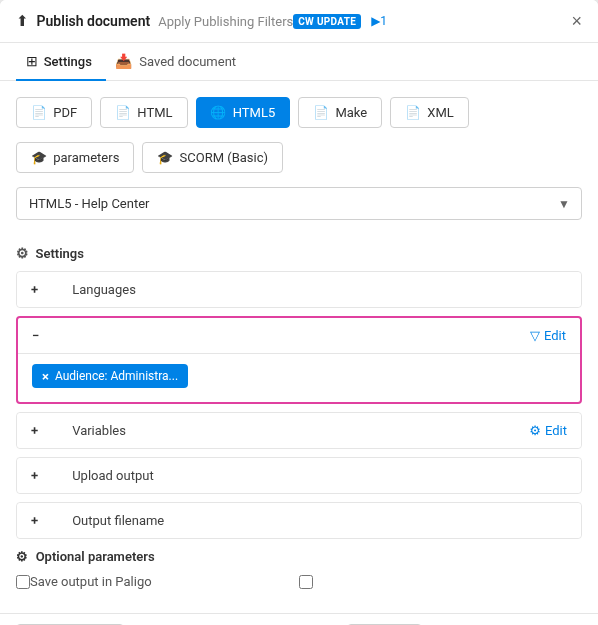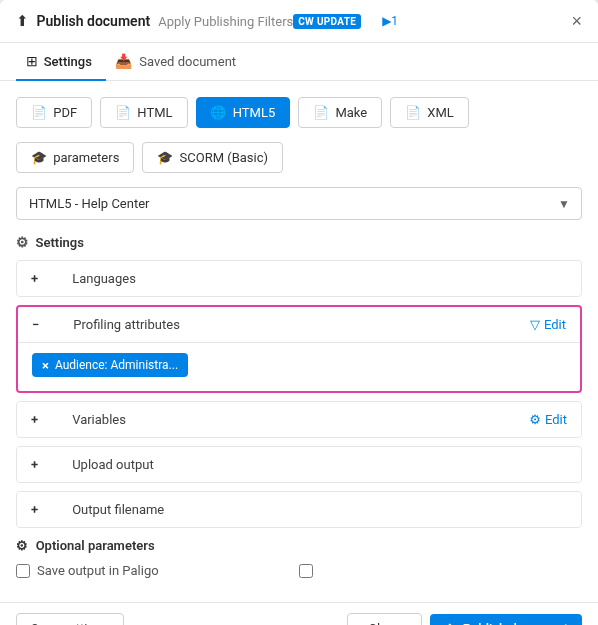--- a/index.html
+++ b/index.html
@@ -44,21 +44,21 @@
       color: #888;
       font-size: 13px;
     }
     .badge-cw {
       background: #0082e6;
       color: #fff;
       font-size: 10px;
       font-weight: 700;
       border-radius: 3px;
       padding: 2px 5px;
-      margin-right: 21px;
+      margin-right: 10px;
       letter-spacing: 0.3px;
     }
     .badge-v {
       color: #0082e6;
       font-size: 12px;
     }
     .modal-close {
       margin-left: auto;
       background: none;
       border: none;
@@ -114,21 +114,21 @@
       cursor: pointer;
       font-family: inherit;
     }
     .format-btn.active {
       background: #0082e6;
       color: #fff;
       border-color: #0082e6;
     }
     .format-btn .btn-icon { font-size: 13px; }
     .dropdown-row {
-      margin-bottom: 14px;
+      margin-bottom: 25px;
     }
     .dropdown-select {
       width: 100%;
       padding: 8px 12px;
       border: 1px solid #d0d0d0;
       border-radius: 4px;
       font-size: 13px;
       color: #333;
       background: #fff;
       appearance: none;
@@ -239,21 +239,20 @@
       margin-bottom: 10px;
     }
     .checkboxes-row {
       display: flex;
       gap: 0;
       align-items: center;
     }
     .checkbox-item {
       display: flex;
       align-items: center;
-      gap: 7px;
       flex: 1;
       font-size: 13px;
       color: #555;
     }
     .checkbox-item input[type="checkbox"] {
       width: 14px;
       height: 14px;
       cursor: pointer;
     }
     .modal-footer {
@@ -380,21 +379,20 @@
     <div class="collapsible-section">
       <div class="collapsible-header">
         <span class="toggle-icon">+</span>
         <span class="section-label">Languages</span>
       </div>
     </div>
 
     <div class="profiling-section">
       <div class="collapsible-header">
         <span class="toggle-icon">−</span>
-        <span class="section-label">Profiling attributes</span>
         <a class="edit-link">
           <span>▽</span>
           <span>Edit</span>
         </a>
       </div>
       <div class="collapsible-body">
         <span class="audience-tag">
           <span class="tag-close">×</span>
           <span>Audience: Administra...</span>
         </span>

